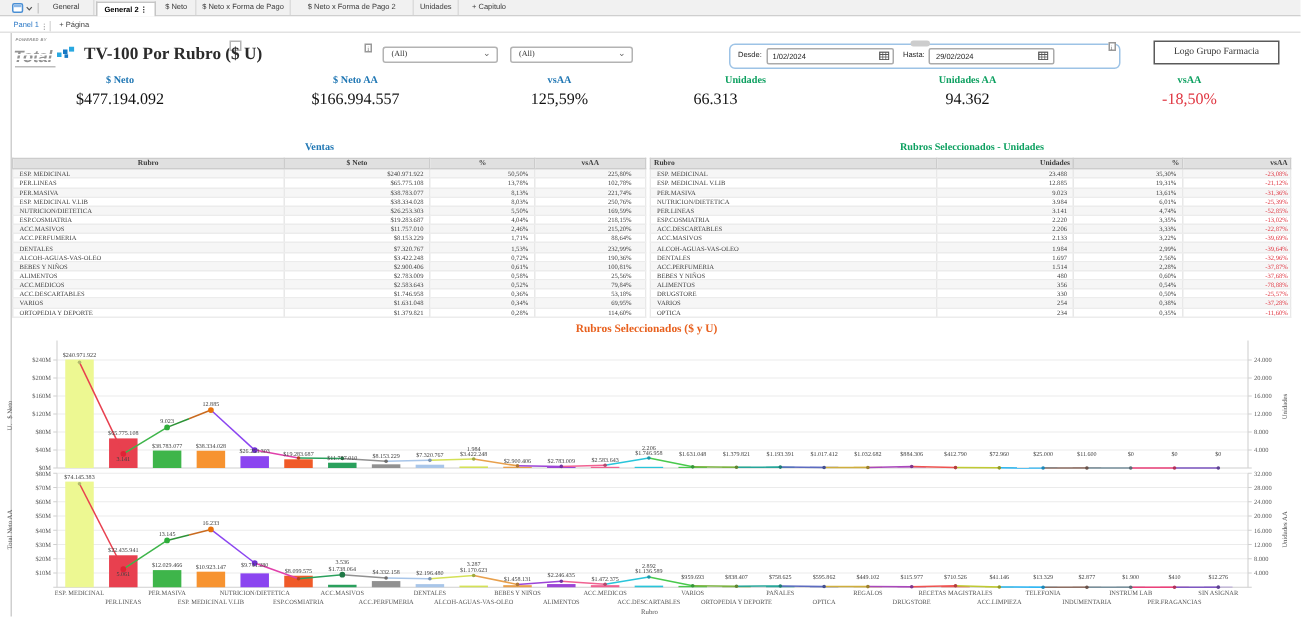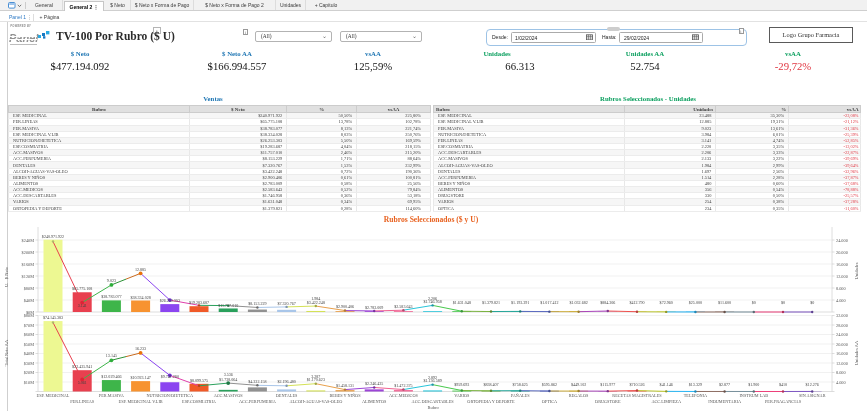--- a/index.html
+++ b/index.html
@@ -60,21 +60,21 @@
 <div id="row2">
  <span class="abs" style="left:9px;top:3px;color:#2b78c5">Panel 1</span>
  <span class="abs" style="left:27px;top:3px;color:#666">⋮</span>
  <div class="vline" style="left:32.5px;top:2.5px;height:7px;background:#ddd"></div>
  <span class="abs" style="left:39.5px;top:3px;color:#444">+ Página</span>
 </div>
 
 <div class="abs" style="left:7px;top:22px;width:1px;height:389px;background:#cfcfcf"></div>
 
 <div class="abs sans" style="left:10.3px;top:24.8px;font-size:2.7px;font-weight:bold;font-style:italic;color:#8a8a8a;letter-spacing:0.25px">POWERED BY</div>
-<div class="abs sans" style="left:9px;top:31.8px;font-size:11px;font-weight:bold;font-style:italic;color:#939393">Panel</div>
+<div class="abs sans" style="left:9px;top:31.8px;font-size:11px;font-weight:bold;font-style:italic;color:#939393">Total</div>
 <div class="abs" style="left:9px;top:36.3px;width:28px;height:0.8px;background:#fff"></div>
 <div class="abs" style="left:9px;top:39.2px;width:28px;height:0.8px;background:#fff"></div>
 <svg class="abs" style="left:38px;top:30.5px" width="12" height="8">
     <rect x="0" y="4" width="3" height="3" fill="#29a8e0"></rect>
     <rect x="4" y="2" width="3" height="3" fill="#1779c4"></rect>
     <rect x="8" y="0" width="3.4" height="3.4" fill="#29a8e0"></rect>
     <rect x="5" y="5.2" width="2.4" height="2.4" fill="#1779c4"></rect>
   </svg>
 <div class="abs" style="left:10px;top:43.8px;width:27px;height:1.2px;background:#bdbdbd"></div>
 
@@ -108,25 +108,25 @@
 
 <div class="abs" style="left:769px;top:27px;width:84px;height:16px;border:1px solid #5a5a5a;background:#fff;text-align:center;font-size:6.4px;color:#333;line-height:14.5px">Logo Grupo Farmacia</div>
 
 <div class="kpilabel blue" style="left:20px">$ Neto</div>
 <div class="kpival" style="left:10px">$477.194.092</div>
 <div class="kpilabel blue" style="left:177px">$ Neto AA</div>
 <div class="kpival" style="left:167px">$166.994.557</div>
 <div class="kpilabel blue" style="left:313px">vsAA</div>
 <div class="kpival" style="left:303px">125,59%</div>
 <div class="kpilabel green" style="left:437px">Unidades</div>
-<div class="kpival" style="left:450px">66.313</div>
+<div class="kpival" style="left:407px">66.313</div>
 <div class="kpilabel green" style="left:585px">Unidades AA</div>
-<div class="kpival" style="left:575px">52.754</div>
+<div class="kpival" style="left:575px">94.362</div>
 <div class="kpilabel green" style="left:733px">vsAA</div>
-<div class="kpival red" style="left:723px">-29,72%</div>
+<div class="kpival red" style="left:723px">-18,50%</div>
 
 <div class="abs blue" style="left:133px;top:94.5px;width:160px;text-align:center;font-size:6.8px;font-weight:bold">Ventas</div>
 <div class="abs green" style="left:528px;top:94.5px;width:240px;text-align:center;font-size:6.8px;font-weight:bold">Rubros Seleccionados - Unidades</div>
 
 <div class="dtab" id="tl" style="left:8px;width:423px">
     <table>
       <colgroup>
         <col style="width:181px">
         <col style="width:98px">
         <col style="width:70px">

